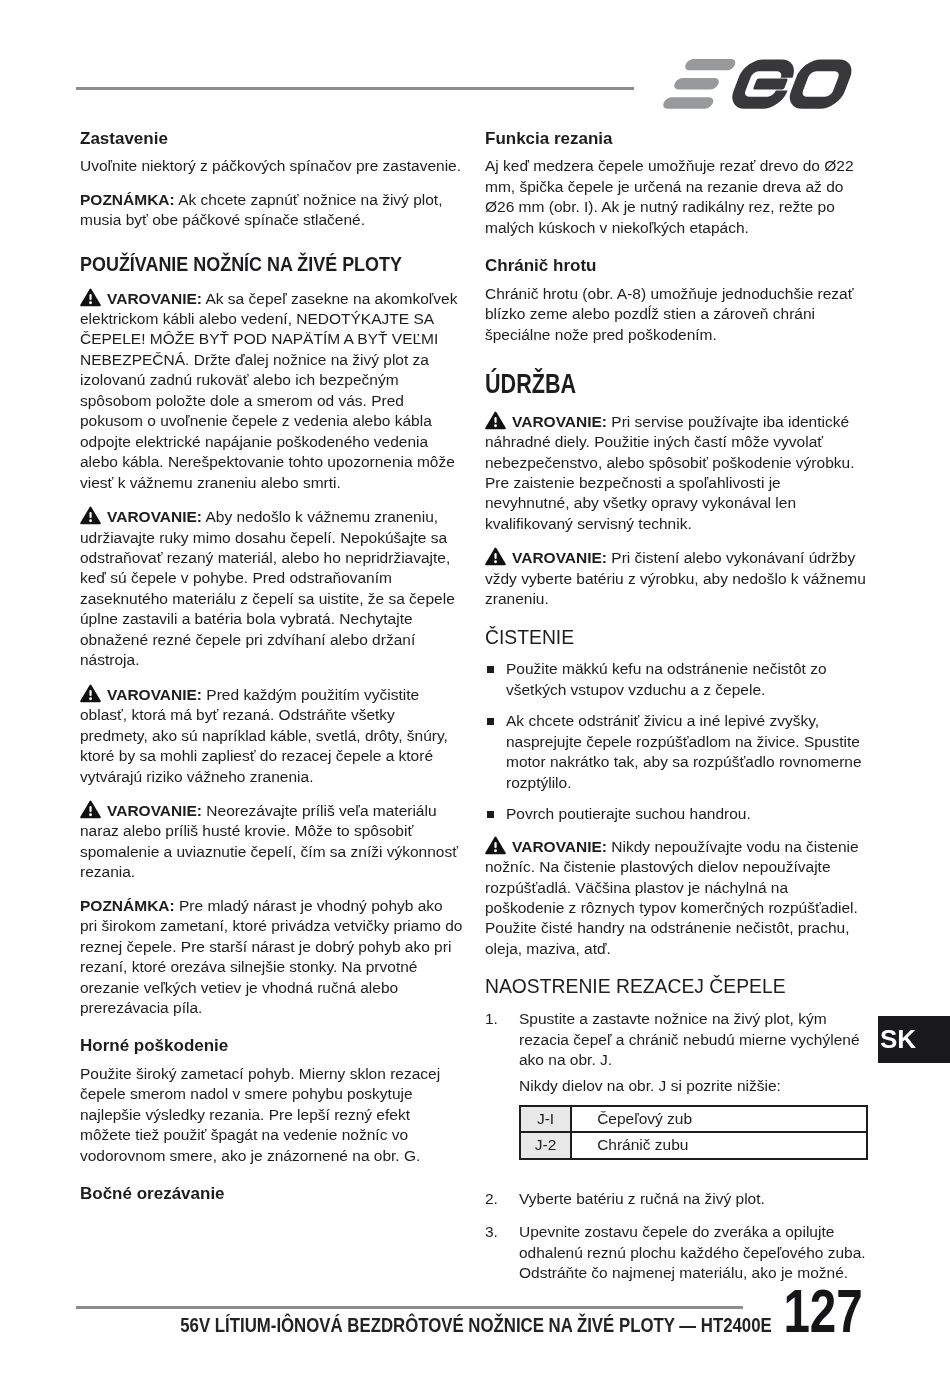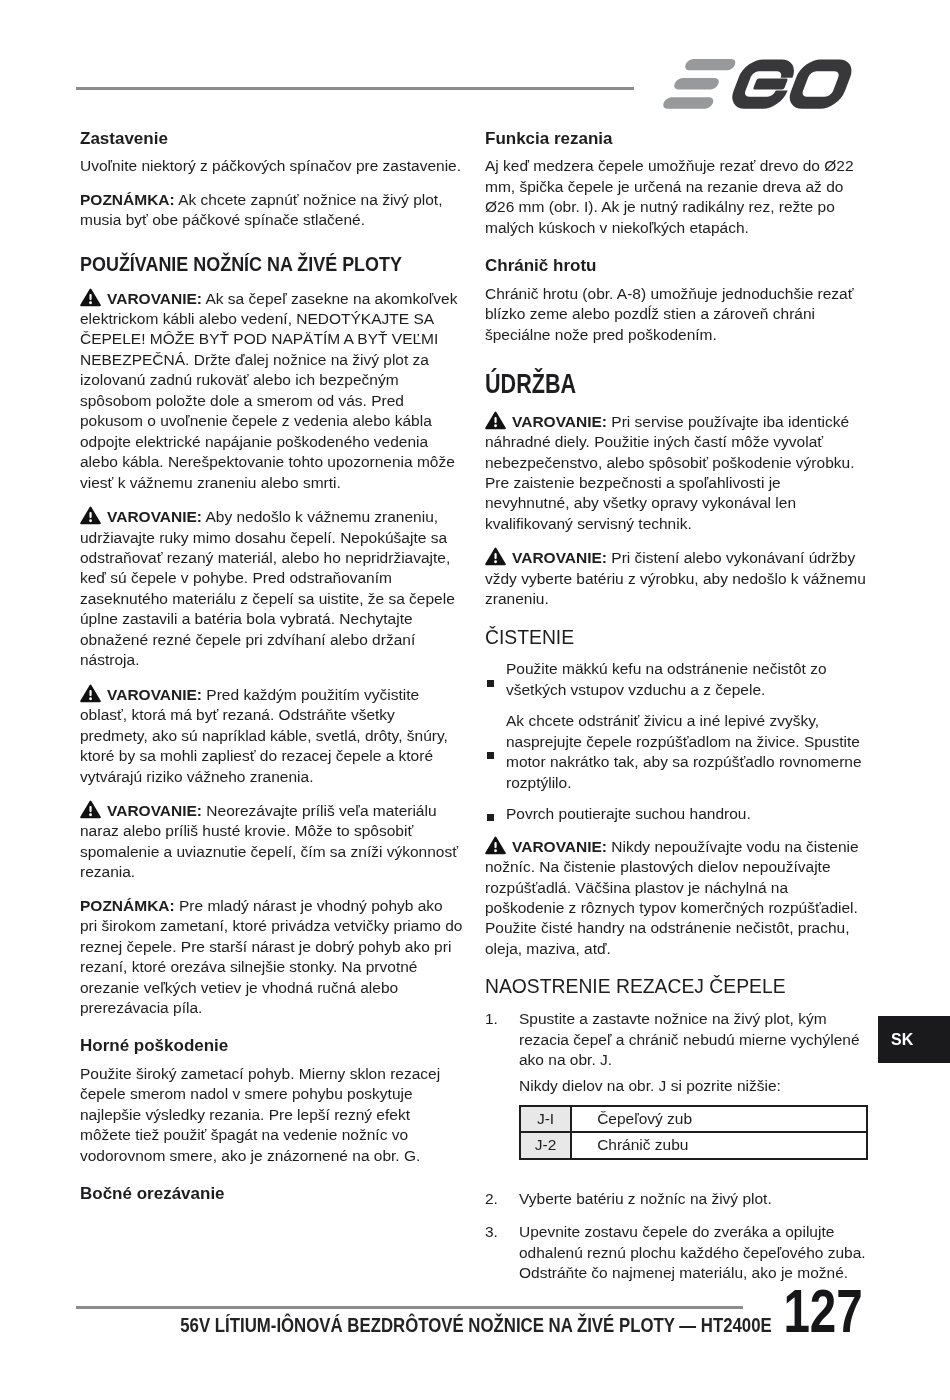--- a/index.html
+++ b/index.html
@@ -29,41 +29,41 @@
   .h-big { font-size:27px; font-weight:bold; margin:22px 0 8px; white-space:nowrap; }
   .cond  { display:inline-block; transform:scaleX(0.92); transform-origin:0 50%; }
   .cond8 { display:inline-block; transform:scaleX(0.8);  transform-origin:0 50%; }
 
   .warn { margin:16px 0 16px; }
   .wicon { display:inline-block; vertical-align:-3px; margin-right:6px; }
   .wicon svg { width:21px; height:19px; display:block; }
   .plabel { font-weight:bold; }
 
   
-  .bullet-item { display:flex; margin:0 0 11px;align-items:center; }
+  .bullet-item { display:flex; margin:0 0 11px; }
   .bullet-sq { flex:none; width:7px; height:7px; background:#1d1d1f; margin:7px 12px 0 2px; }
 
   
   .step { display:flex; margin:0 0 13px; }
   .step-num { flex:none; width:34px; }
   .step-body { flex:1; }
   .step-sub { margin:6px 0 8px; }
 
   
   .jtable { border-collapse:collapse; margin:2px 0 16px 0; }
   .jtable td { border:2px solid #1d1d1f; padding:1px 25px; font-size:15.5px; line-height:1.45; }
   .jtable td.key { background:#e8e8e8; width:40px; text-align:center; padding:1px 6px; }
   .jtable td.val { width:265px; }
 
   
   .sk-tab {
     position:absolute; left:878px; top:1016px; width:72px; height:47px;
     background:#1a1a1c; color:#ffffff;
     display:flex; align-items:center;
-    font-size:16px; font-weight:bold; padding-left:13px; box-sizing:border-box;
+    font-size:26px; font-weight:bold; padding-left:2px; box-sizing:border-box;
   }
 
   
   .foot-rule { position:absolute; left:76px; top:1306px; width:667px; height:3px; background:#8a8c8f; }
   .foot-text {
     position:absolute; left:76px; top:1313px; width:800px;
     text-align:center; font-weight:bold; font-size:21px; color:#232325;
     transform:scaleX(0.8); transform-origin:50% 50%; white-space:nowrap;
   }
   .page-num {
@@ -219,21 +219,21 @@
                 <td class="key">J-2</td>
                 <td class="val">Chránič zubu</td>
               </tr>
             </tbody>
           </table>
         </div>
       </div>
 
       <div class="step">
         <span class="step-num">2.</span>
-        <div class="step-body">Vyberte batériu z nožníc na živý plot.</div>
+        <div class="step-body">Vyberte batériu z ručná na živý plot.</div>
       </div>
 
       <div class="step">
         <span class="step-num">3.</span>
         <div class="step-body">Upevnite zostavu čepele do zveráka a opilujte odhalenú reznú plochu každého čepeľového zuba. Odstráňte čo najmenej materiálu, ako je možné.</div>
       </div>
     </section>
   </main>
 
   <div class="sk-tab">

